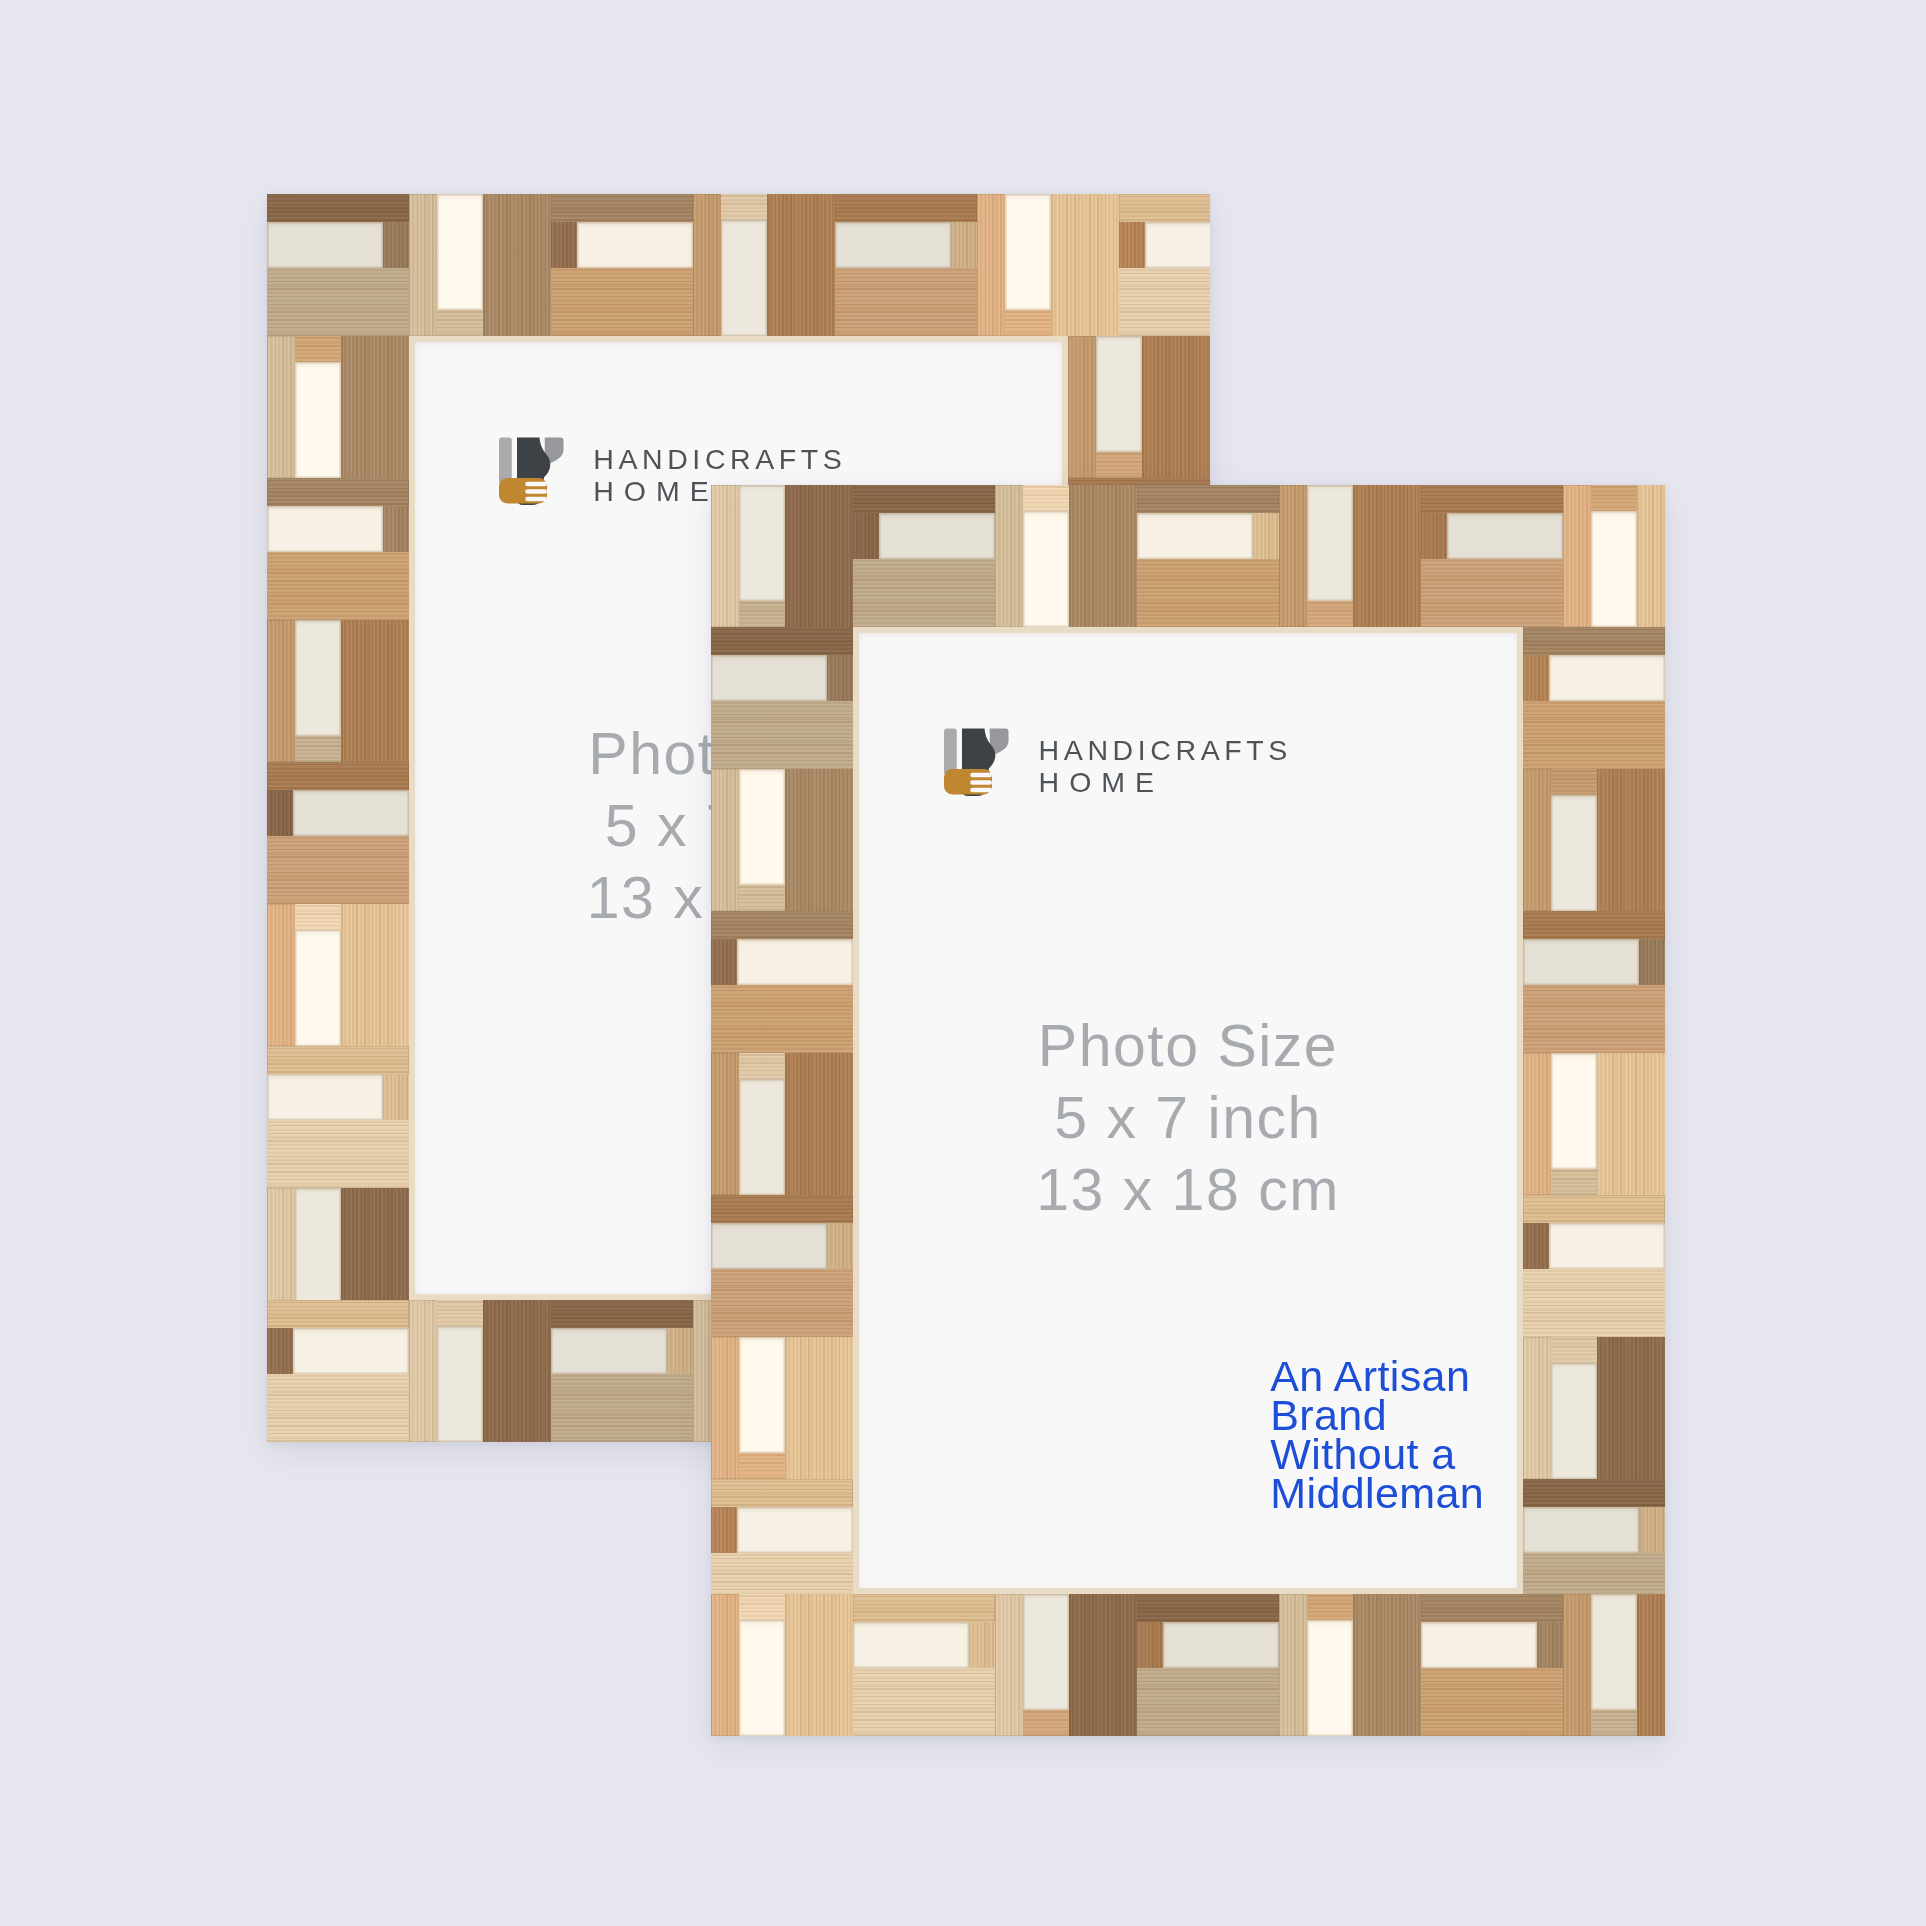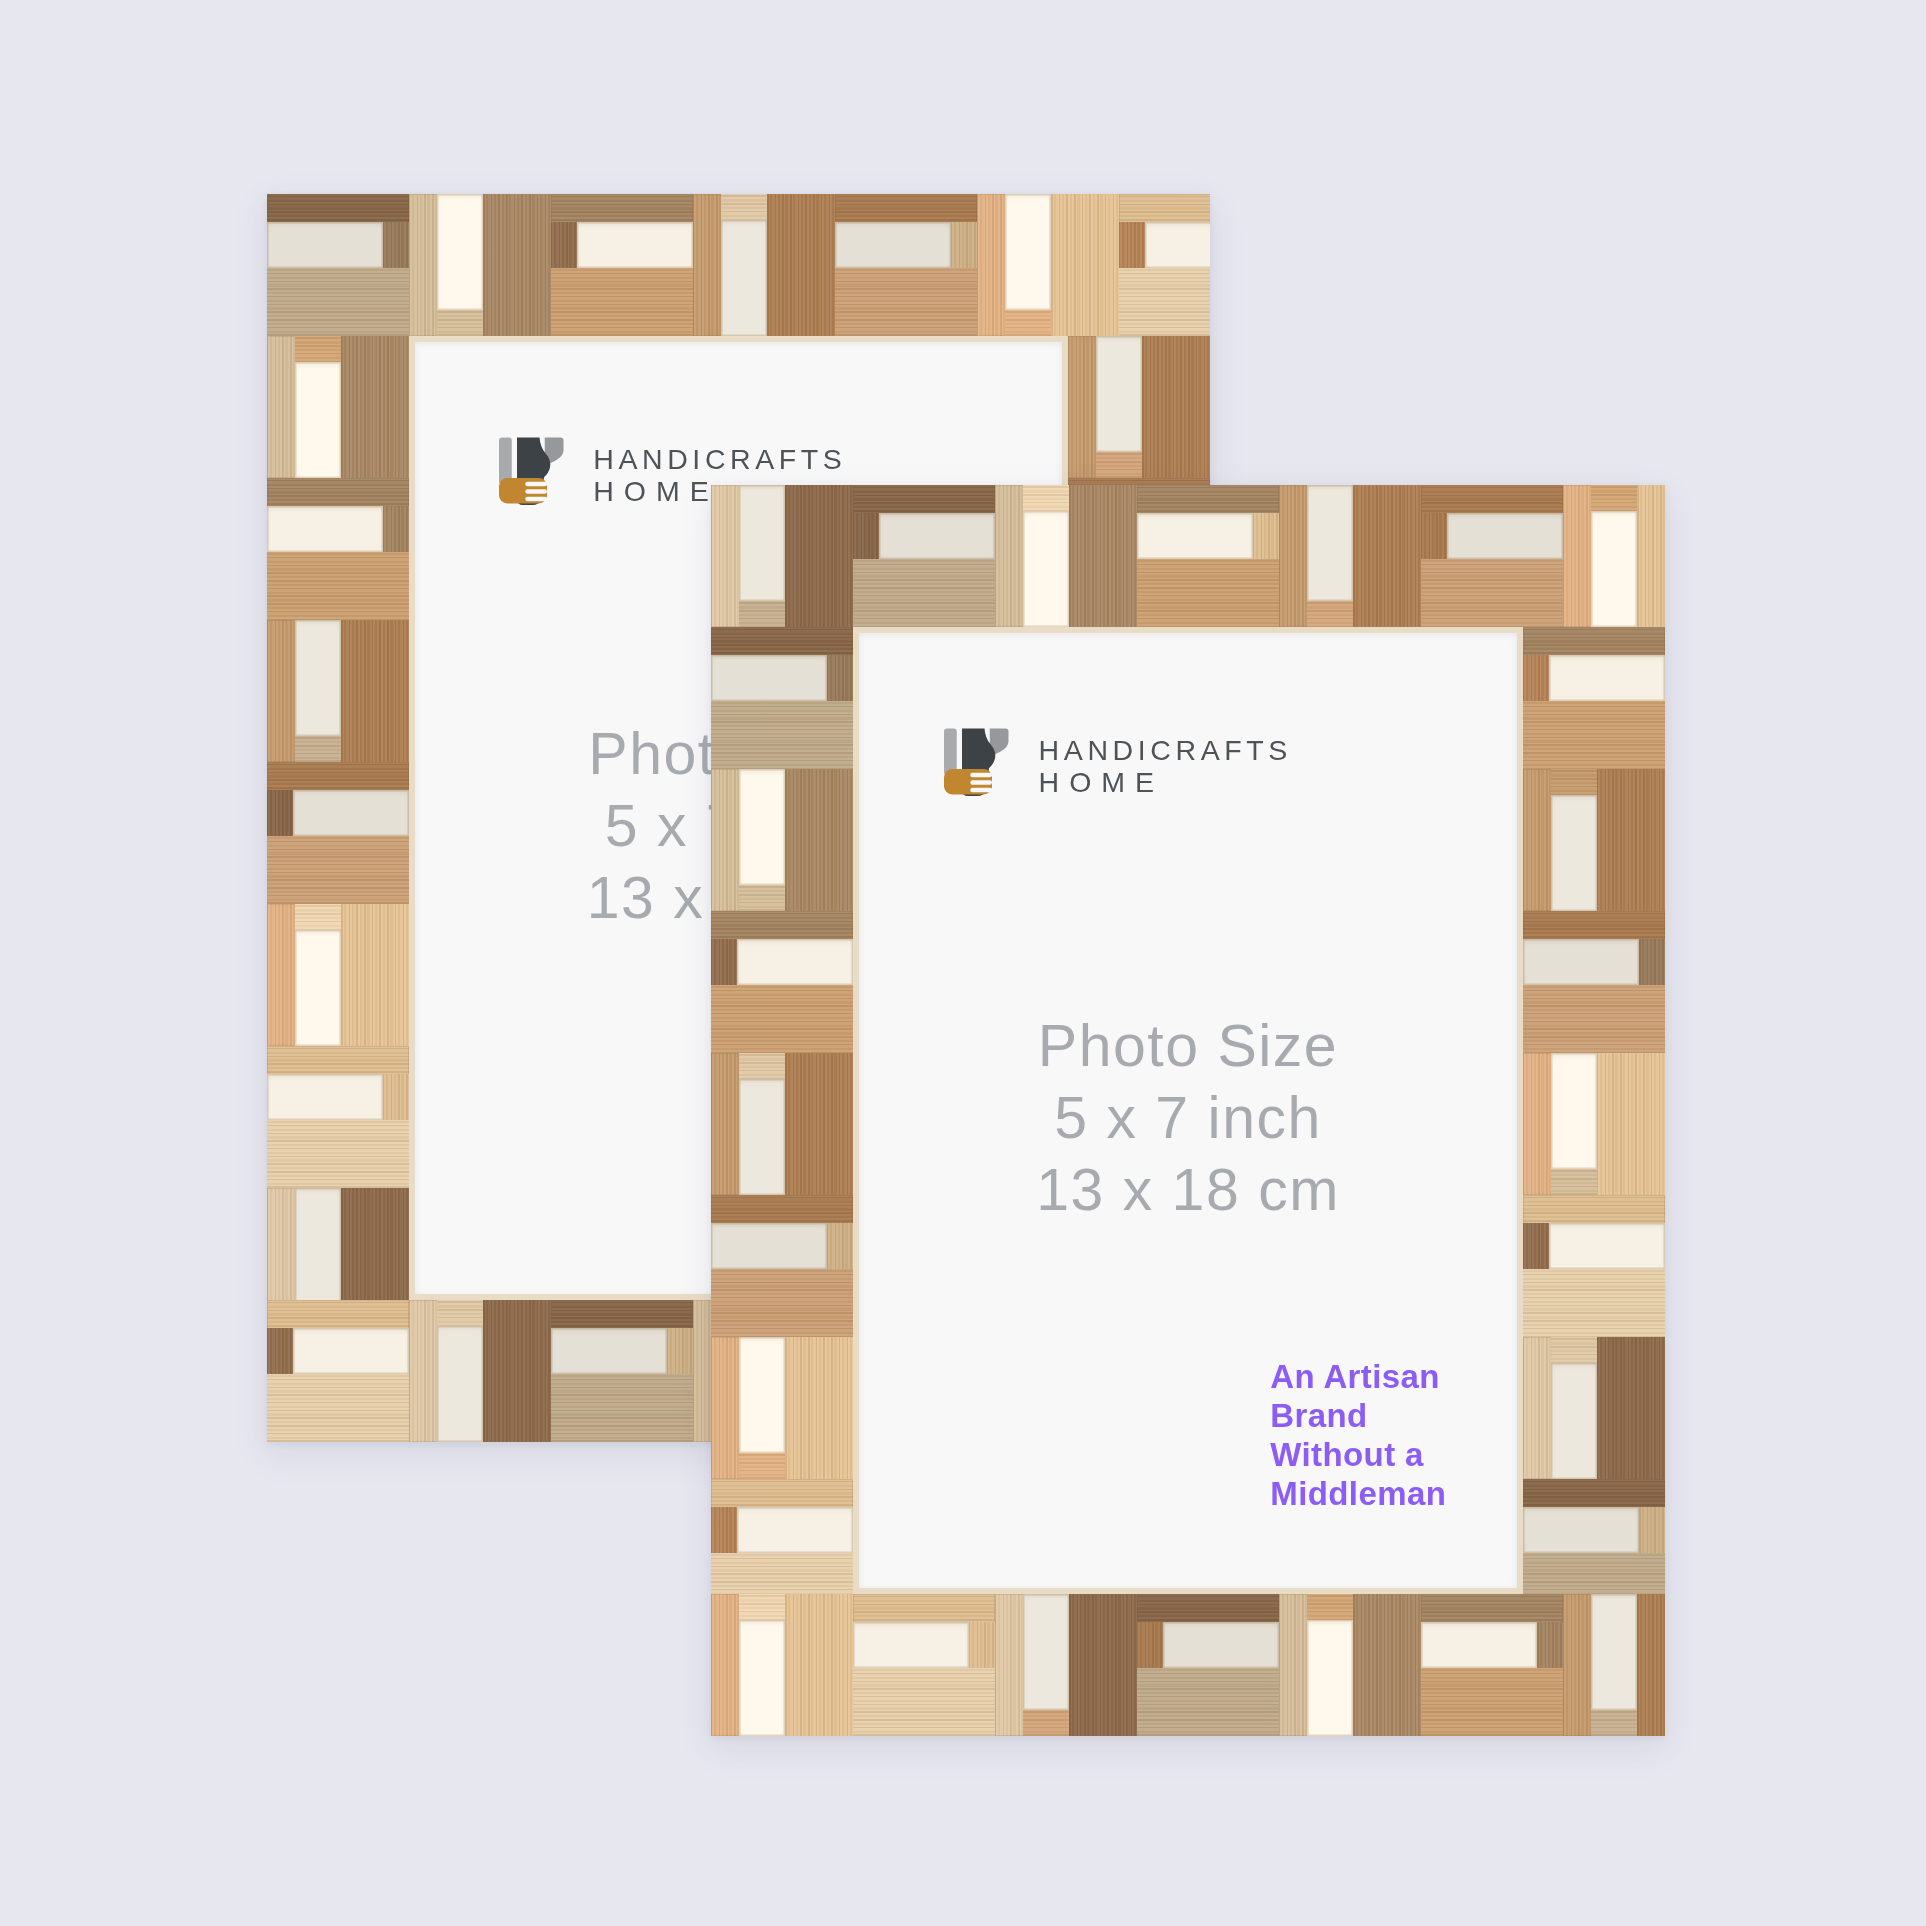--- a/index.html
+++ b/index.html
@@ -59,24 +59,24 @@
     text-align:center;
     color:#a7abb0;
     font-size:59px;
     line-height:72px;
     font-weight:300;
     letter-spacing:1.5px;
   }
 
   .artisan {
     position:absolute; left:62.5%; top:75.8%;
-    color:#8b5cf6;
-    font-size:33px;
+    color:#1d4ed8;
+    font-size:43px;
     line-height:39px;
-    font-weight:700;
+    font-weight:400;
     letter-spacing:0.4px;
   }
 </style>
 </head>
 <body>
 
 <div class="stage">
 
   <div class="frame back" style="left: 267px; top: 194px; width: 943px; height: 1248px;">
     <div class="strip top" style="height: 142px;">

